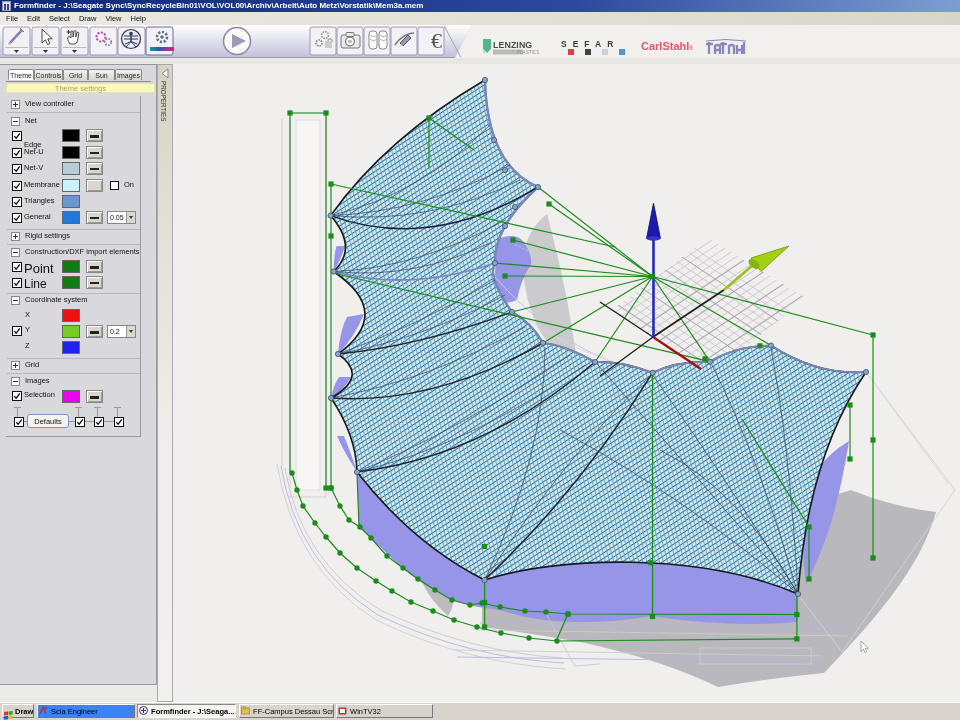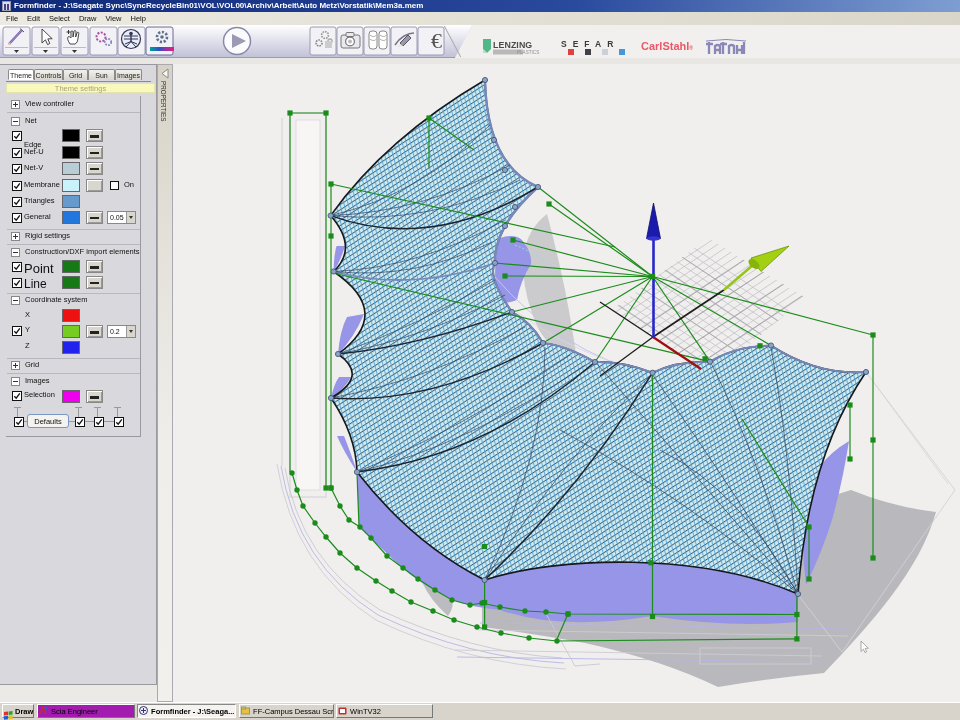--- a/index.html
+++ b/index.html
@@ -555,21 +555,21 @@
 <div style="position:absolute;left:0;top:702px;width:960px;height:18px;background:#d8d4cc;border-top:1px solid #fff"></div>
 <div style="position:absolute;left:2px;top:704px;width:32px;height:14px;background:#d8d4cc;border:1px solid #fff;border-right-color:#777;border-bottom-color:#777;white-space:nowrap">
       <span style="position:absolute;left:1px;top:1px"><svg width="10" height="10" viewBox="0 0 10 10" style="vertical-align:-1px">
           <rect x="0" y="1" width="4" height="3.5" fill="#e03030" transform="skewY(-6)"></rect>
           <rect x="4.6" y="1" width="4" height="3.5" fill="#30a030" transform="skewY(-6)"></rect>
           <rect x="0" y="5.2" width="4" height="3.5" fill="#2060d0" transform="skewY(-6)"></rect>
           <rect x="4.6" y="5.2" width="4" height="3.5" fill="#e0c020" transform="skewY(-6)"></rect>
         </svg></span>
       <span style="position:absolute;left:12px;top:1px;font-size:7.5px;font-weight:bold;line-height:12px;color:#000">Draw</span>
     </div>
-<div style="position:absolute;left:37px;top:704px;width:98px;height:14px;background:#a21caf;border:1px solid #fff;border-right-color:#777;border-bottom-color:#777;font-size:7.5px;line-height:13px;color:#000;white-space:nowrap;overflow:hidden"><span style="display:inline-block;width:11px;text-align:center"><svg width="9" height="9" viewBox="0 0 9 9" style="vertical-align:-1px">
+<div style="position:absolute;left:37px;top:704px;width:98px;height:14px;background:#3b82f6;border:1px solid #fff;border-right-color:#777;border-bottom-color:#777;font-size:7.5px;line-height:13px;color:#000;white-space:nowrap;overflow:hidden"><span style="display:inline-block;width:11px;text-align:center"><svg width="9" height="9" viewBox="0 0 9 9" style="vertical-align:-1px">
           <path d="M1,8 L4,1 L7,8" stroke="#c03030" stroke-width="1.6" fill="none"></path>
           <circle cx="7" cy="2" r="1.5" fill="#3060c0"></circle>
         </svg></span><span style="font-weight:normal"> Scia Engineer</span></div>
 <div style="position:absolute;left:137px;top:704px;width:99px;height:14px;background:#f4f3ef;border:1px solid #888;border-right-color:#fff;border-bottom-color:#fff;font-size:7.5px;line-height:13px;color:#000;white-space:nowrap;overflow:hidden"><span style="display:inline-block;width:11px;text-align:center"><svg width="9" height="9" viewBox="0 0 9 9" style="vertical-align:-1px">
           <circle cx="4.5" cy="4.5" r="4" fill="#eef" stroke="#336"></circle>
           <line x1="4.5" y1="2" x2="4.5" y2="7" stroke="#336"></line>
           <line x1="2" y1="4.5" x2="7" y2="4.5" stroke="#336"></line>
         </svg></span><span style="font-weight:bold"> Formfinder - J:\Seaga...</span></div>
 <div style="position:absolute;left:239px;top:704px;width:95px;height:14px;background:#d8d4cc;border:1px solid #fff;border-right-color:#777;border-bottom-color:#777;font-size:7.5px;line-height:13px;color:#000;white-space:nowrap;overflow:hidden"><span style="display:inline-block;width:11px;text-align:center"><svg width="9" height="9" viewBox="0 0 9 9" style="vertical-align:-1px">
           <rect x="0.5" y="2" width="8" height="6" fill="#e8c040" stroke="#996"></rect>

